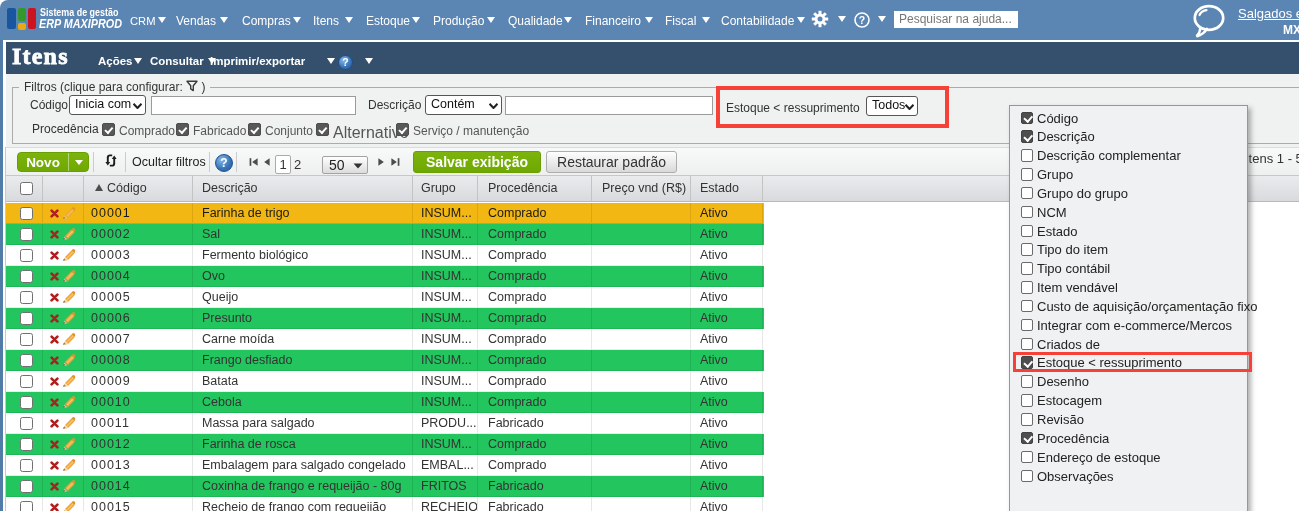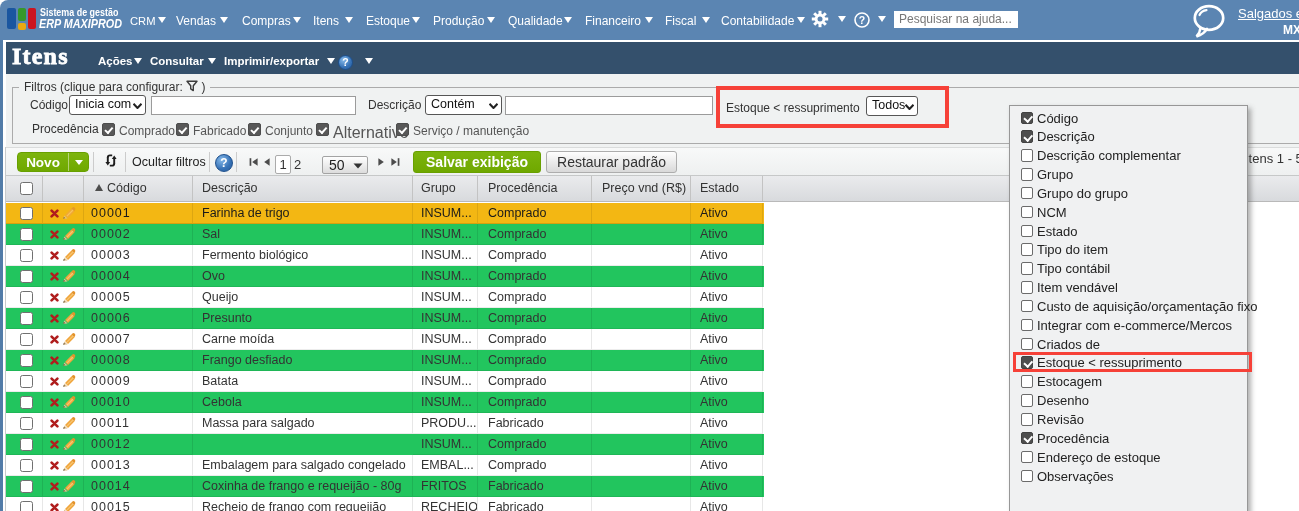--- a/index.html
+++ b/index.html
@@ -140,21 +140,21 @@
   <div id="salgados">Salgados e Cia</div>
   <div id="mx">MX</div>
 </div>
 <div id="leftstrip"></div>
 <div id="navybar">
   <h1 style="left:6px;top:1px">Itens</h1>
   <div class="nm" style="left:92px">Ações</div>
     <span class="mtri" style="left:128px"></span>
   <div class="nm" style="left:144px">Consultar</div>
     <span class="mtri" style="left:202px"></span>
-  <div class="nm" style="left:218px">Imprimir/exportar</div>
+  <div class="nm" style="left:204px">Imprimir/exportar</div>
     <span class="mtri" style="left:321px"></span>
   <div class="qmark" style="left:332px;top:13px;width:15px;height:15px;line-height:13px;font-size:10.5px">?</div>
   <span class="mtri" style="left:359px"></span>
 </div>
 <div id="filters">
   <div id="fset"></div>
   <div id="flegend">Filtros (clique para configurar: <svg width="12" height="12" viewBox="0 0 12 12" style="vertical-align:-1px">
         <path d="M1 1.2 H11 L7.3 5.8 V10.6 L4.7 8.8 V5.8 Z" fill="none" stroke="#3c3c3c" stroke-width="1.4" stroke-linejoin="round"></path>
       </svg> )</div>
   <div class="flabel" style="left:24px;top:24px">Código</div>
@@ -468,20 +468,21 @@
       <path d="M2.2 12.8 L2.9 10.9 L4.1 12.1 Z" fill="#4a3b20"></path>
       <path d="M4 9 L10.4 2.6 L13.4 5.6 L7 12 Z" fill="#f0a53c"></path>
       <path d="M10.4 2.6 L11.4 1.6 Q12.6 0.5 13.8 1.7 Q15 2.9 13.9 4.1 L13.4 5.6 Z" fill="#e3932b"></path>
       <line x1="5.9" y1="10.1" x2="12" y2="4" stroke="#f7c571" stroke-width="1.3"></line>
     </svg>
 </div>
 <div class="row even" style="top:434px">
   <div class="c" style="left:0;width:37px"></div>
   <div class="c" style="left:37px;width:41px"></div>
   <div class="c" style="left:78px;width:109px;padding-left:7px;letter-spacing:1px">00012</div>
+  <div class="c" style="left:187px;width:220px;padding-left:9px">Farinha de rosca</div>
   <div class="c" style="left:407px;width:65px;padding-left:8px">INSUM...</div>
   <div class="c" style="left:472px;width:114px;padding-left:10px">Comprado</div>
   <div class="c" style="left:586px;width:99px"></div>
   <div class="c" style="left:685px;width:72px;padding-left:9px">Ativo</div>
   <span class="rcb"></span>
     <svg class="rx2" width="9" height="9" viewBox="0 0 9 9">
       <path d="M1.6 1.6 L7.4 7.4 M7.4 1.6 L1.6 7.4" stroke="#b01e1e" stroke-width="2.6" stroke-linecap="round"></path>
     </svg>
     <svg class="rpen" width="15" height="15" viewBox="0 0 15 15">
       <path d="M2.2 12.8 L3.4 9.4 L6.6 12.6 Z" fill="#dfc091"></path>
@@ -606,25 +607,25 @@
   <div class="it">
       <span class="dcb"></span>
       <span class="lb">Criados de</span>
     </div>
   <div class="it">
       <span class="dcb on"></span>
       <span class="lb">Estoque &lt; ressuprimento</span>
     </div>
   <div class="it">
       <span class="dcb"></span>
+      <span class="lb">Desenho</span>
+    </div>
+  <div class="it">
+      <span class="dcb"></span>
       <span class="lb">Estocagem</span>
-    </div>
-  <div class="it">
-      <span class="dcb"></span>
-      <span class="lb">Desenho</span>
     </div>
   <div class="it">
       <span class="dcb"></span>
       <span class="lb">Revisão</span>
     </div>
   <div class="it">
       <span class="dcb on"></span>
       <span class="lb">Procedência</span>
     </div>
   <div class="it">

